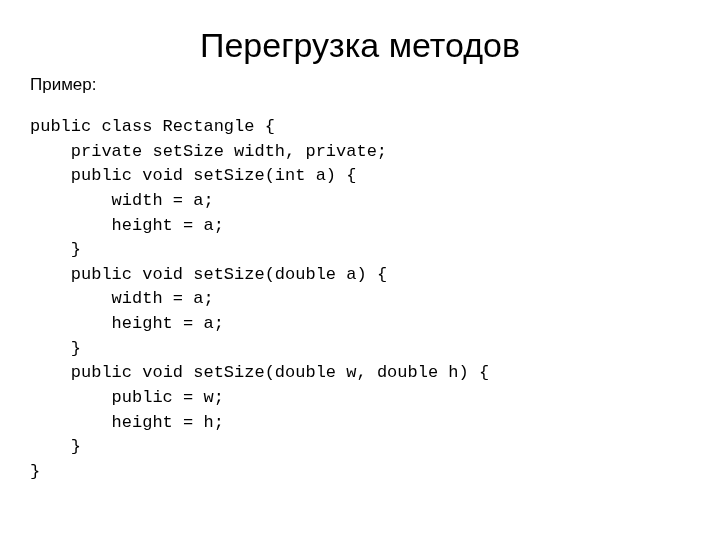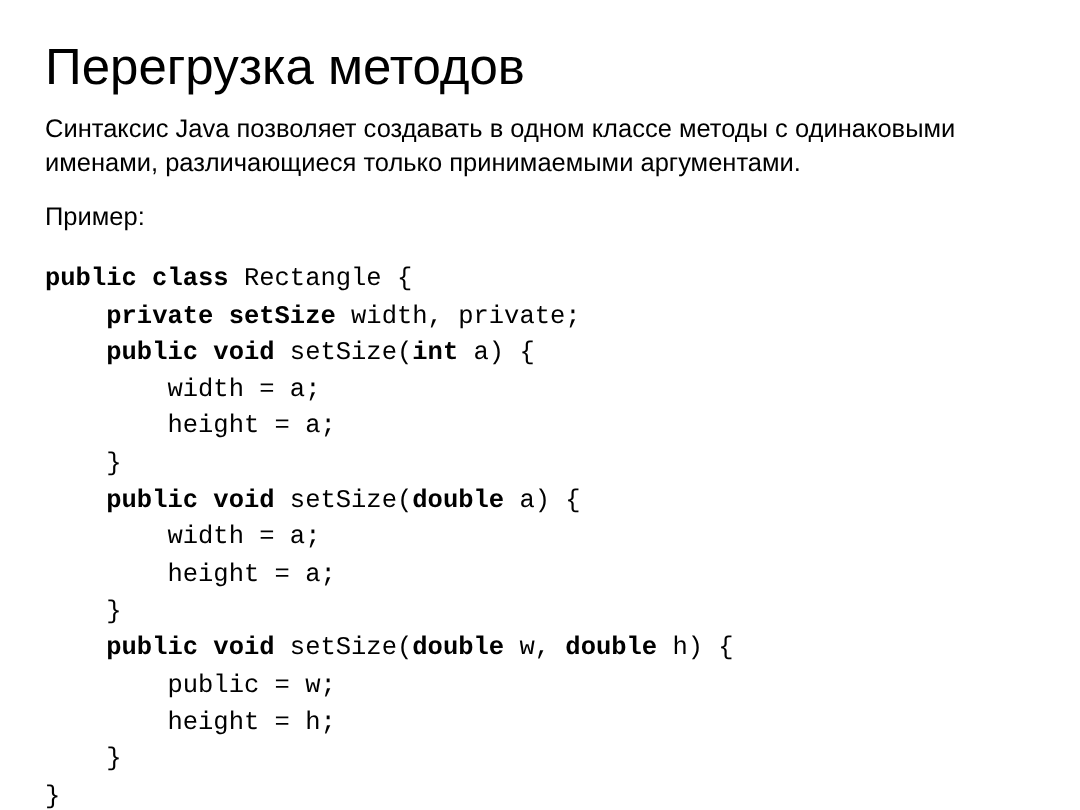--- a/index.html
+++ b/index.html
@@ -12,48 +12,47 @@
       color: #000;
       overflow: hidden;
     }
     .slide {
       padding: 20px 30px 30px 30px;
       box-sizing: border-box;
     }
     .title {
       font-size: 34px;
       font-weight: normal;
-      text-align: left;
+      text-align: center;
       margin: 6px 0 10px 0;
     }
     .desc {
       font-size: 17px;
       line-height: 1.35;
       margin-bottom: 14px;
     }
     .example-label {
       font-size: 17px;
       margin-bottom: 20px;
     }
     .code {
       font-family: "Courier New", Courier, monospace;
       font-size: 17px;
       line-height: 1.45;
       white-space: pre;
     }
     .code .kw {
-      font-weight: bold;
+      font-weight: normal;
     }
   </style>
 </head>
 <body>
 
 <div class="slide">
   <h1 class="title">Перегрузка методов</h1>
-  <div class="desc">Синтаксис Java позволяет создавать в одном классе методы с одинаковыми именами, различающиеся только принимаемыми аргументами.</div>
   <div class="example-label">Пример:</div>
   <div class="code"><span class="kw">public class</span><span> Rectangle {</span>
     <span class="kw">private setSize</span><span> width, private;</span>
     <span class="kw">public void</span><span> setSize(</span><span class="kw">int</span><span> a) {</span>
 <span>        width = a;</span>
 <span>        height = a;</span>
 <span>    }</span>
     <span class="kw">public void</span><span> setSize(</span><span class="kw">double</span><span> a) {</span>
 <span>        width = a;</span>
 <span>        height = a;</span>

